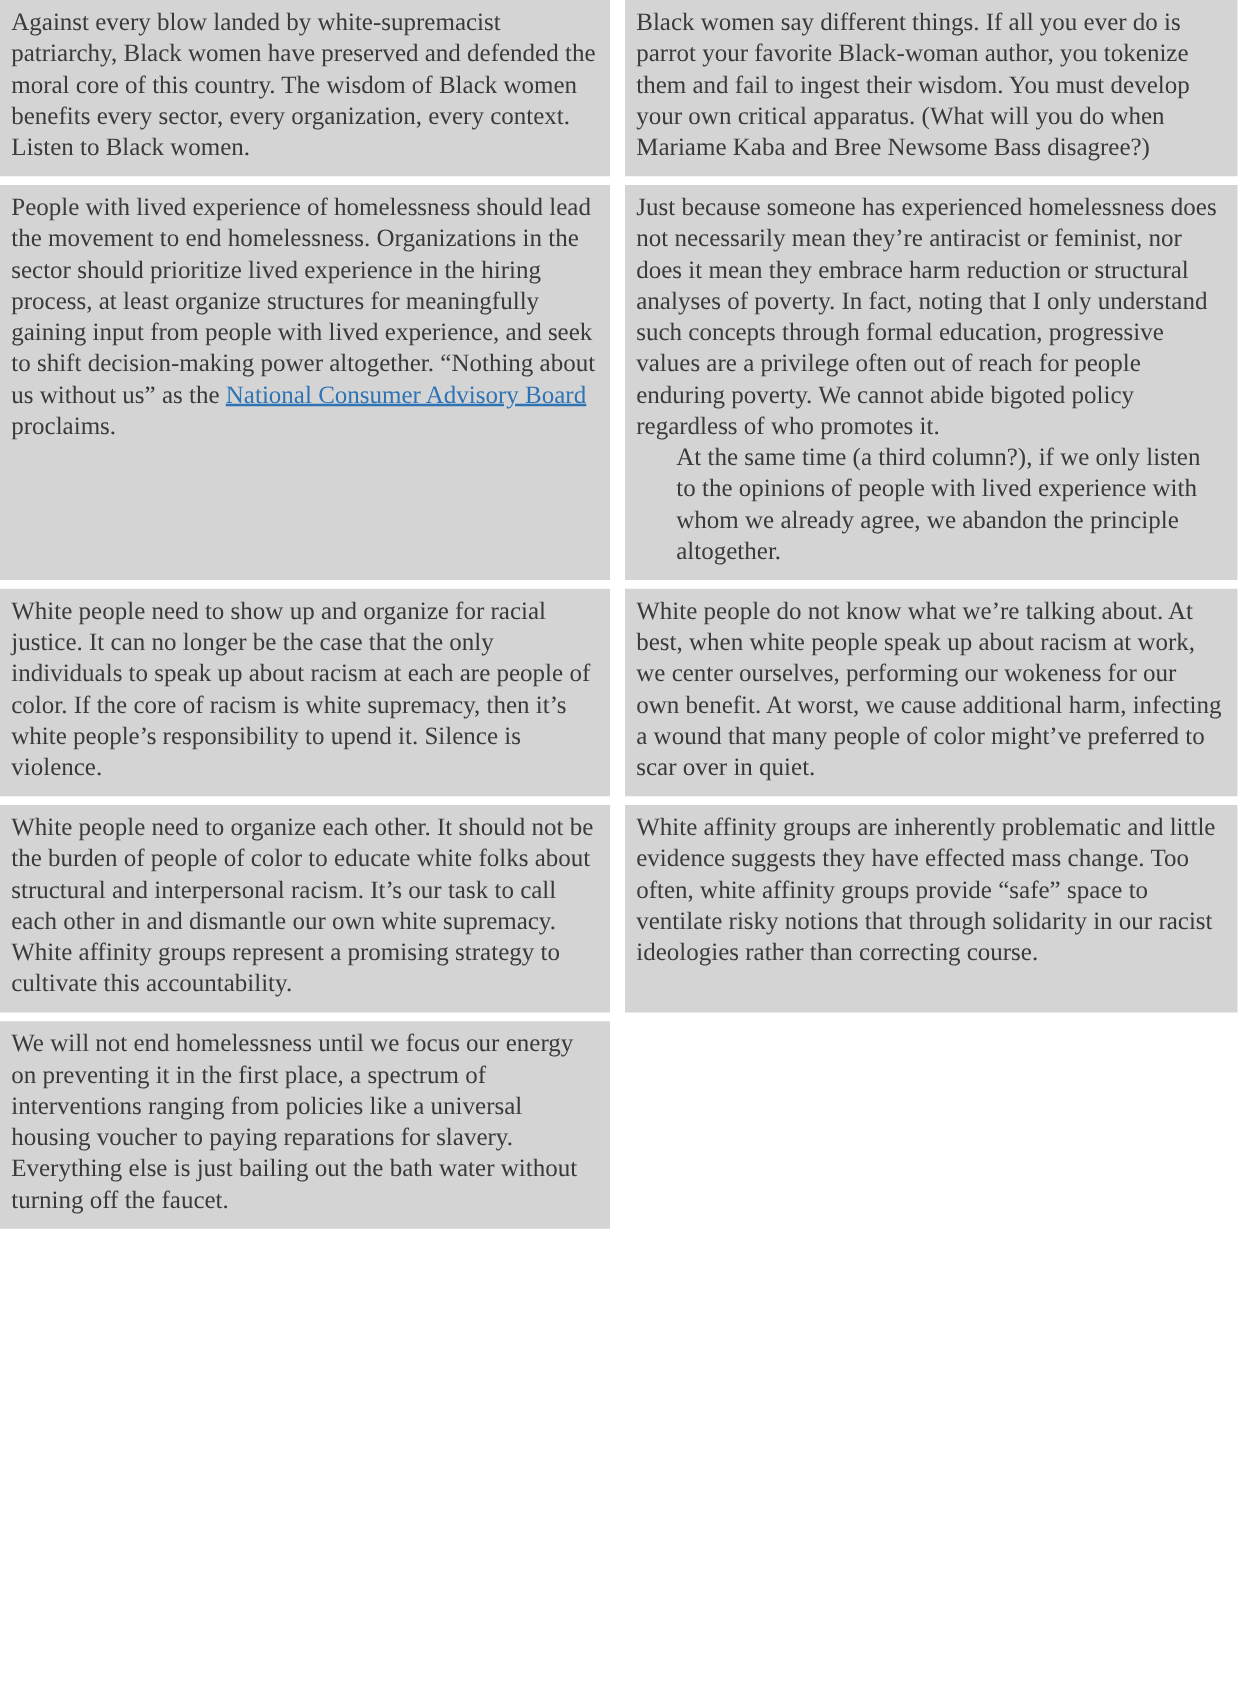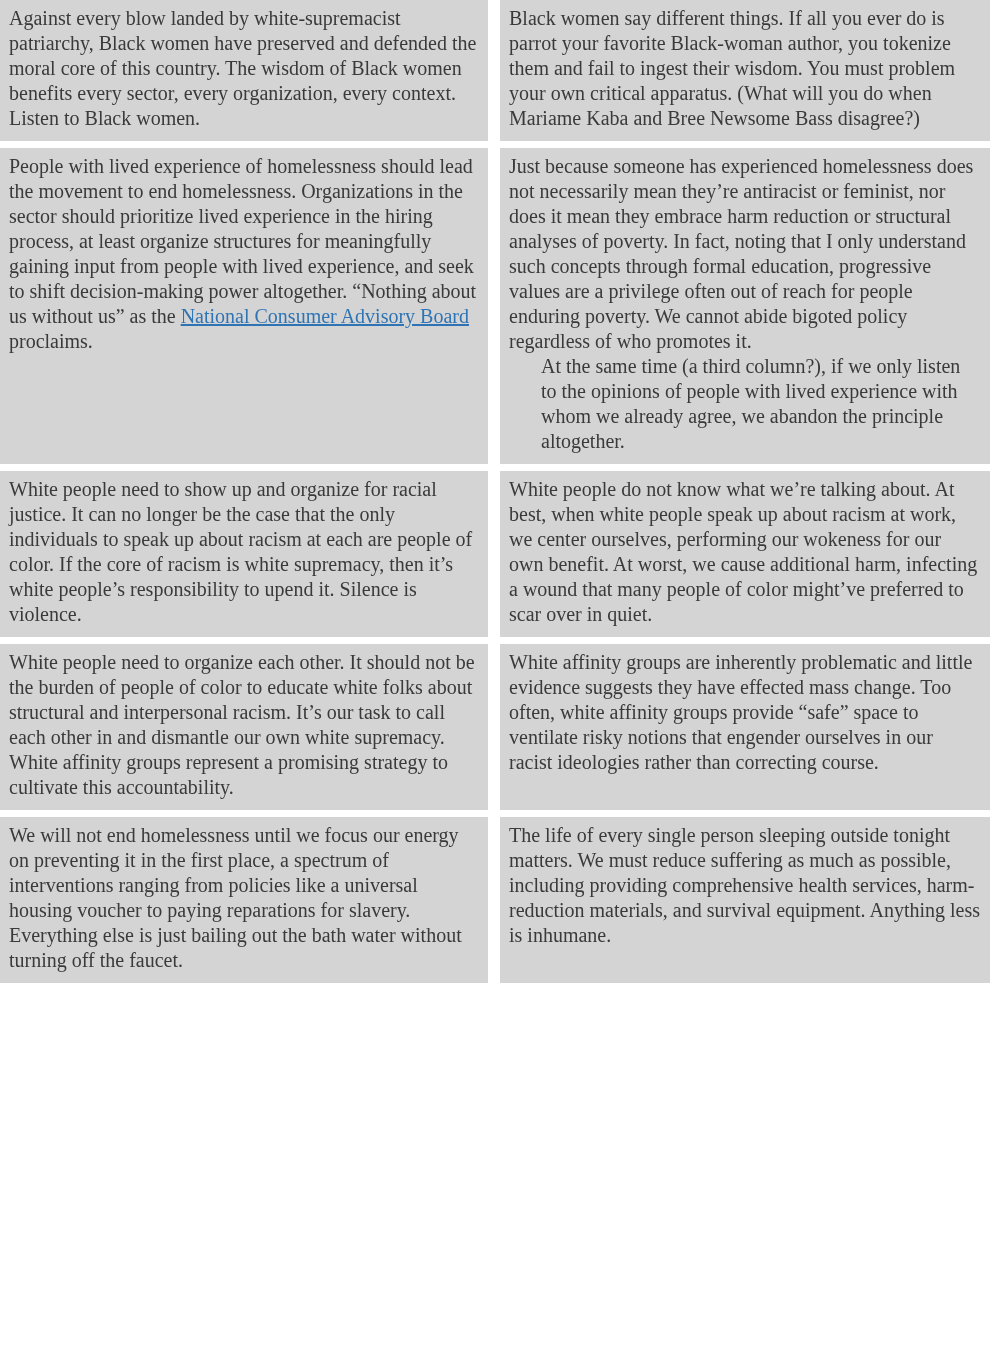--- a/index.html
+++ b/index.html
@@ -38,28 +38,27 @@
     cursor:pointer;
   }
   .block{display:block;margin-left:32px;}
 </style>
 </head>
 <body>
 
 <div class="tbl">
 
   <div class="cell">Against every blow landed by white-supremacist patriarchy, Black women have preserved and defended the moral core of this country. The wisdom of Black women benefits every sector, every organization, every context. Listen to Black women.</div>
-  <div class="cell">Black women say different things. If all you ever do is parrot your favorite Black-woman author, you tokenize them and fail to ingest their wisdom. You must problem your own critical apparatus. (What will you do when Mariame Kaba and Bree Newsome Bass disagree?)</div>
+  <div class="cell">Black women say different things. If all you ever do is parrot your favorite Black-woman author, you tokenize them and fail to ingest their wisdom. You must develop your own critical apparatus. (What will you do when Mariame Kaba and Bree Newsome Bass disagree?)</div>
 
   <div class="cell"><span>People with lived experience of homelessness should lead the movement to end homelessness. Organizations in the sector should prioritize lived experience in the hiring process, at least organize structures for meaningfully gaining input from people with lived experience, and seek to shift decision-making power altogether. “Nothing about us without us” as the </span><a href="#" class="link">National Consumer Advisory Board</a><span> proclaims.</span></div>
   <div class="cell"><span>Just because someone has experienced homelessness does not necessarily mean they’re antiracist or feminist, nor does it mean they embrace harm reduction or structural analyses of poverty. In fact, noting that I only understand such concepts through formal education, progressive values are a privilege often out of reach for people enduring poverty. We cannot abide bigoted policy regardless of who promotes it.</span><span class="block">At the same time (a third column?), if we only listen to the opinions of people with lived experience with whom we already agree, we abandon the principle altogether.</span></div>
 
   <div class="cell">White people need to show up and organize for racial justice. It can no longer be the case that the only individuals to speak up about racism at each are people of color. If the core of racism is white supremacy, then it’s white people’s responsibility to upend it. Silence is violence.</div>
   <div class="cell">White people do not know what we’re talking about. At best, when white people speak up about racism at work, we center ourselves, performing our wokeness for our own benefit. At worst, we cause additional harm, infecting a wound that many people of color might’ve preferred to scar over in quiet.</div>
 
   <div class="cell">White people need to organize each other. It should not be the burden of people of color to educate white folks about structural and interpersonal racism. It’s our task to call each other in and dismantle our own white supremacy. White affinity groups represent a promising strategy to cultivate this accountability.</div>
-  <div class="cell">White affinity groups are inherently problematic and little evidence suggests they have effected mass change. Too often, white affinity groups provide “safe” space to ventilate risky notions that engender ourselves in our racist ideologies rather than correcting course.</div>
+  <div class="cell">White affinity groups are inherently problematic and little evidence suggests they have effected mass change. Too often, white affinity groups provide “safe” space to ventilate risky notions that through solidarity in our racist ideologies rather than correcting course.</div>
 
   <div class="cell">We will not end homelessness until we focus our energy on preventing it in the first place, a spectrum of interventions ranging from policies like a universal housing voucher to paying reparations for slavery. Everything else is just bailing out the bath water without turning off the faucet.</div>
-  <div class="cell">The life of every single person sleeping outside tonight matters. We must reduce suffering as much as possible, including providing comprehensive health services, harm-reduction materials, and survival equipment. Anything less is inhumane.</div>
 
 
 </div>
 
 </body></html>

